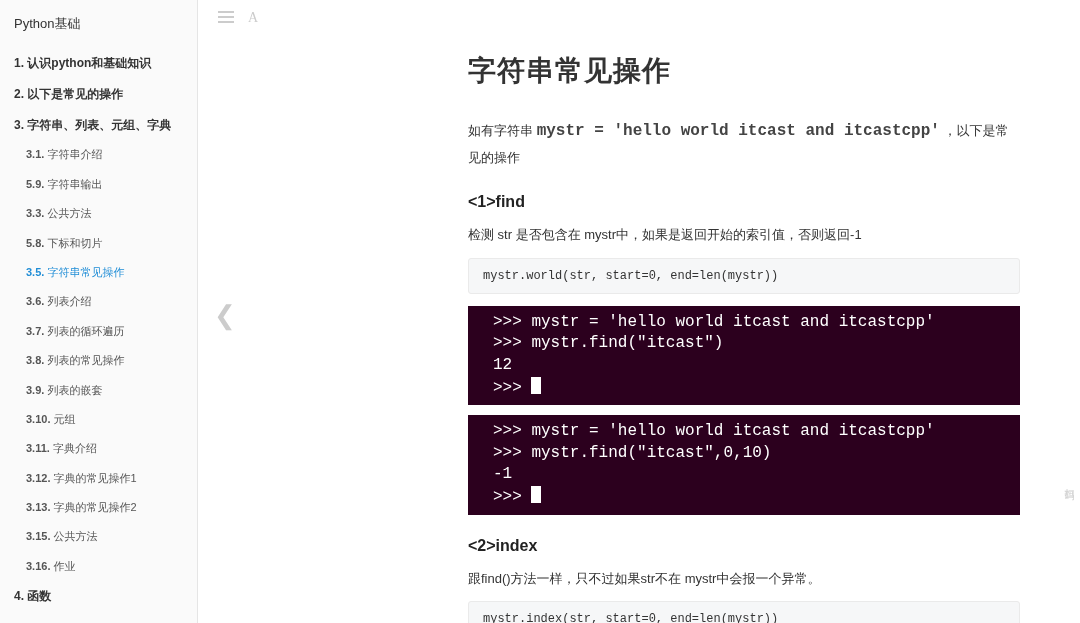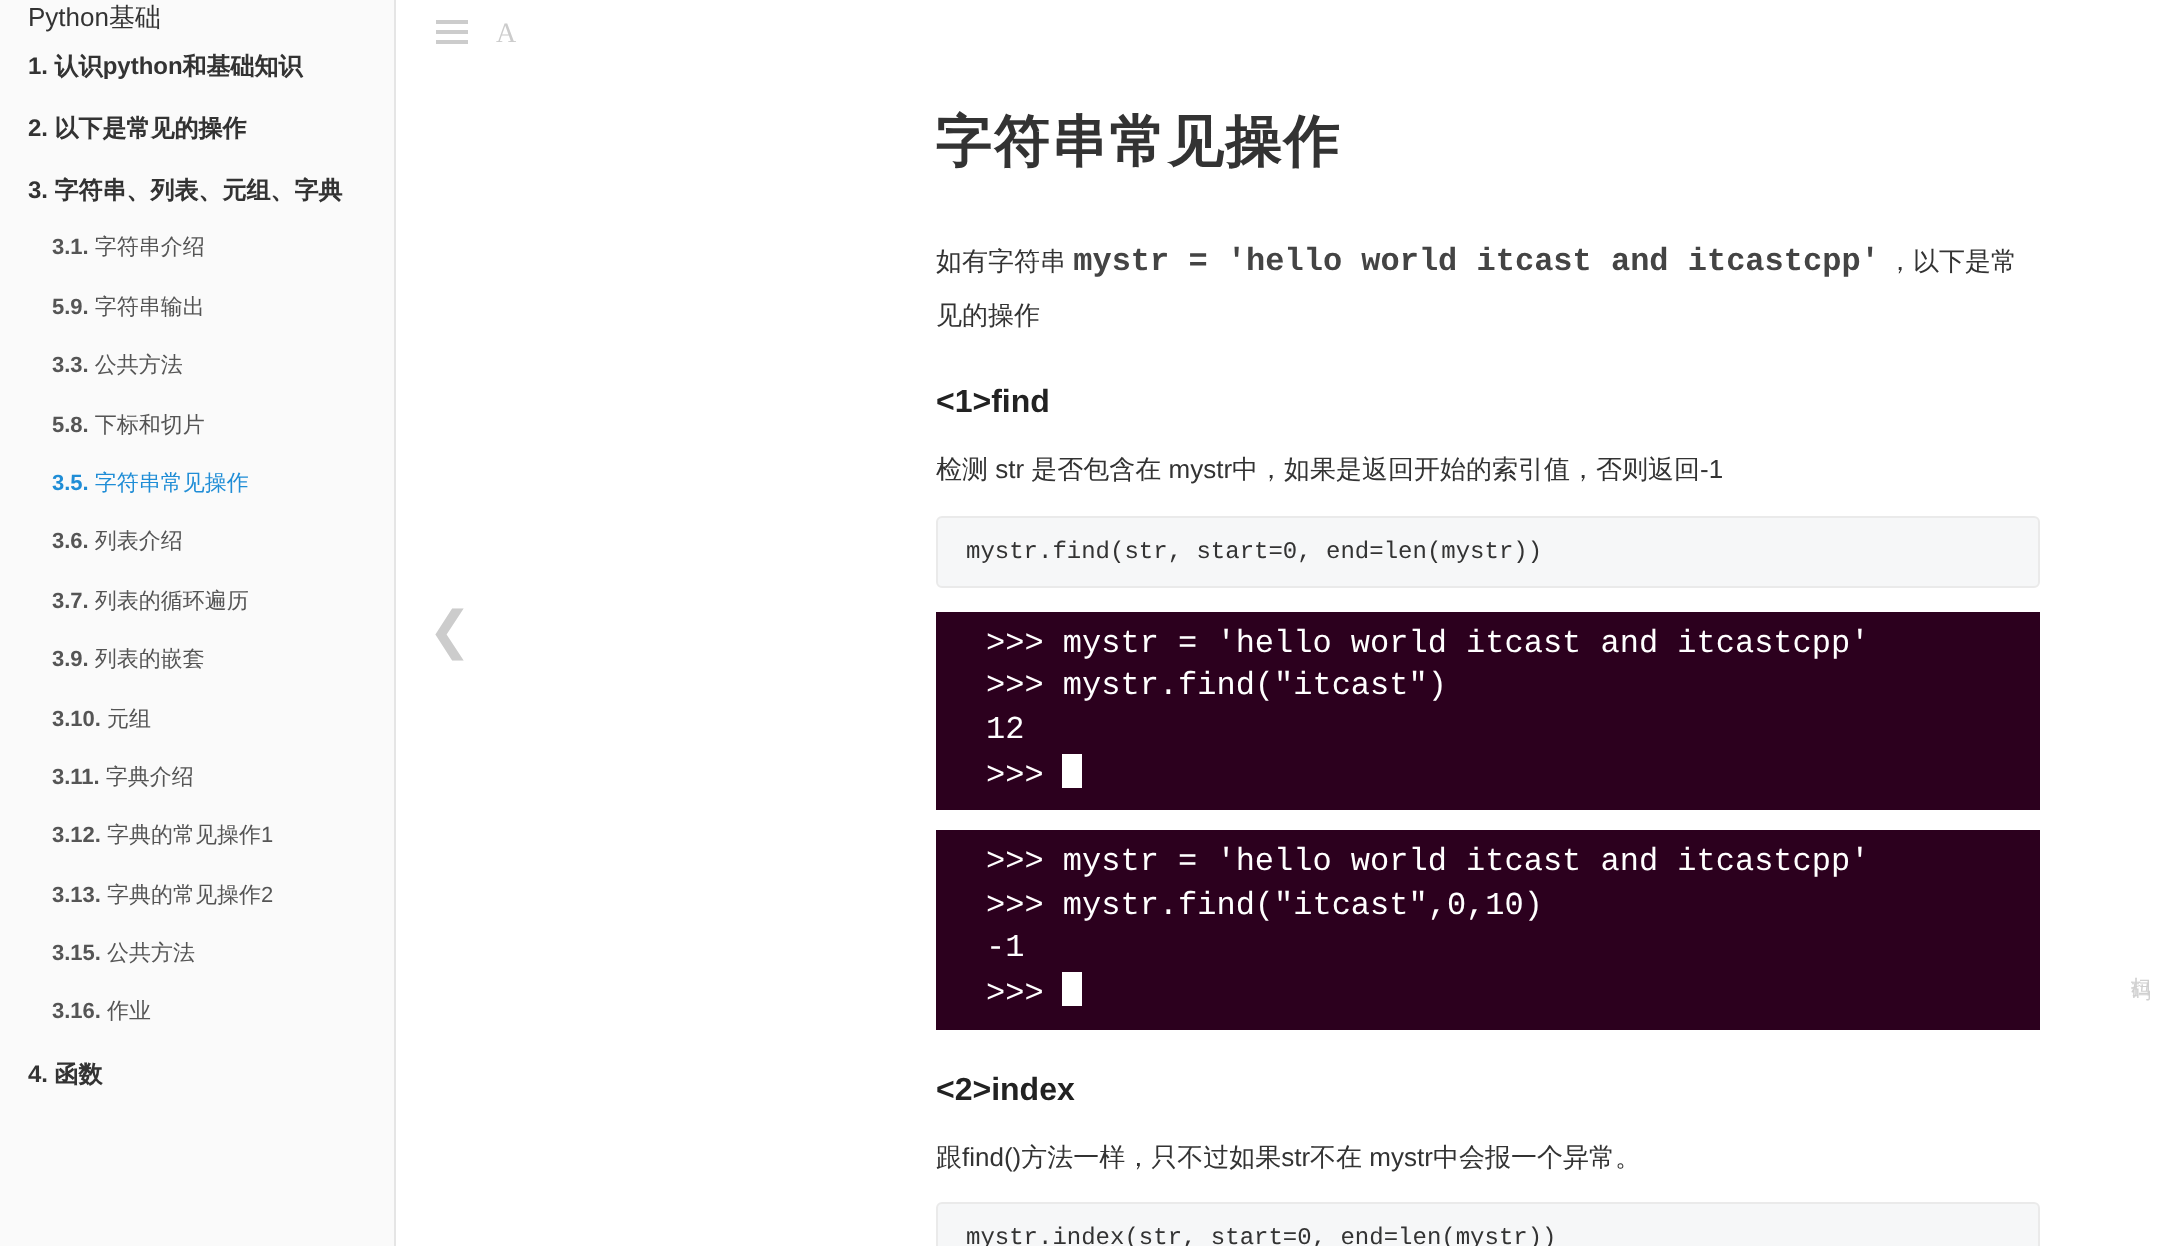--- a/index.html
+++ b/index.html
@@ -14,21 +14,21 @@
     .sidebar {
       width:198px; height:100%; border-right:1px solid #e5e5e5;
       overflow-y:auto; overflow-x:hidden; background:#fafafa; position:relative;
       scrollbar-width:thin;
     }
     .sidebar::-webkit-scrollbar{width:10px;}
     .sidebar::-webkit-scrollbar-track{background:#f1f1f1;}
     .sidebar::-webkit-scrollbar-thumb{background:#c1c1c1;border-radius:5px;}
     .book-title {
       color:#333; font-size:13px; font-weight:500;
-      padding:0 14px;
+      padding:15px 14px;
     }
     ul.toc { list-style:none; padding:0 0 20px 0; }
     ul.toc li {
       font-size:12px; line-height:1.4; color:#333;
       padding:7px 14px; cursor:pointer;
     }
     ul.toc li.chapter { font-weight:bold; }
     ul.toc li.section { padding-left:26px; font-weight:bold; font-size:11px; color:#555; }
     ul.toc li.section .sec-label{ font-weight:normal; color:#555;}
     ul.toc li.active { color:#1f8dd6; }
@@ -93,20 +93,21 @@
         <li class="chapter"><span>1. </span><span class="sec-label">认识python和基础知识</span></li>
         <li class="chapter"><span>2. </span><span class="sec-label">以下是常见的操作</span></li>
         <li class="chapter"><span>3. </span><span class="sec-label">字符串、列表、元组、字典</span></li>
         <li class="section"><span>3.1. </span><span class="sec-label">字符串介绍</span></li>
         <li class="section"><span>5.9. </span><span class="sec-label">字符串输出</span></li>
         <li class="section"><span>3.3. </span><span class="sec-label">公共方法</span></li>
         <li class="section"><span>5.8. </span><span class="sec-label">下标和切片</span></li>
         <li class="section active"><span>3.5. </span><span class="sec-label">字符串常见操作</span></li>
         <li class="section"><span>3.6. </span><span class="sec-label">列表介绍</span></li>
         <li class="section"><span>3.7. </span><span class="sec-label">列表的循环遍历</span></li>
+        <li class="section"><span>3.8. </span><span class="sec-label">列表的常见操作</span></li>
         <li class="section"><span>3.9. </span><span class="sec-label">列表的嵌套</span></li>
         <li class="section"><span>3.10. </span><span class="sec-label">元组</span></li>
         <li class="section"><span>3.11. </span><span class="sec-label">字典介绍</span></li>
         <li class="section"><span>3.12. </span><span class="sec-label">字典的常见操作1</span></li>
         <li class="section"><span>3.13. </span><span class="sec-label">字典的常见操作2</span></li>
         <li class="section"><span>3.15. </span><span class="sec-label">公共方法</span></li>
         <li class="section"><span>3.16. </span><span class="sec-label">作业</span></li>
         <li class="chapter"><span>4. </span><span class="sec-label">函数</span></li>
       </ul>
   </nav>
@@ -125,21 +126,21 @@
   <main class="content">
     <div class="page-inner">
       <h1>字符串常见操作</h1>
 
       <p>
         <span>如有字符串 </span><code class="inline-code">mystr = 'hello world itcast and itcastcpp'</code><span> ，以下是常见的操作</span>
       </p>
 
       <h2 class="sec">&lt;1&gt;find</h2>
       <p>检测 str 是否包含在 mystr中，如果是返回开始的索引值，否则返回-1</p>
-      <div class="code-box">mystr.find(str, start=0, end=len(mystr))</div>
+      <div class="code-box">mystr.world(str, start=0, end=len(mystr))</div>
 
       <div class="terminal"><span>&gt;&gt;&gt; mystr = 'hello world itcast and itcastcpp'
 &gt;&gt;&gt; mystr.find("itcast")
 12
 &gt;&gt;&gt; </span><span class="cursor-block"></span></div>
       <div class="terminal"><span>&gt;&gt;&gt; mystr = 'hello world itcast and itcastcpp'
 &gt;&gt;&gt; mystr.find("itcast",0,10)
 -1
 &gt;&gt;&gt; </span><span class="cursor-block"></span></div>
 

